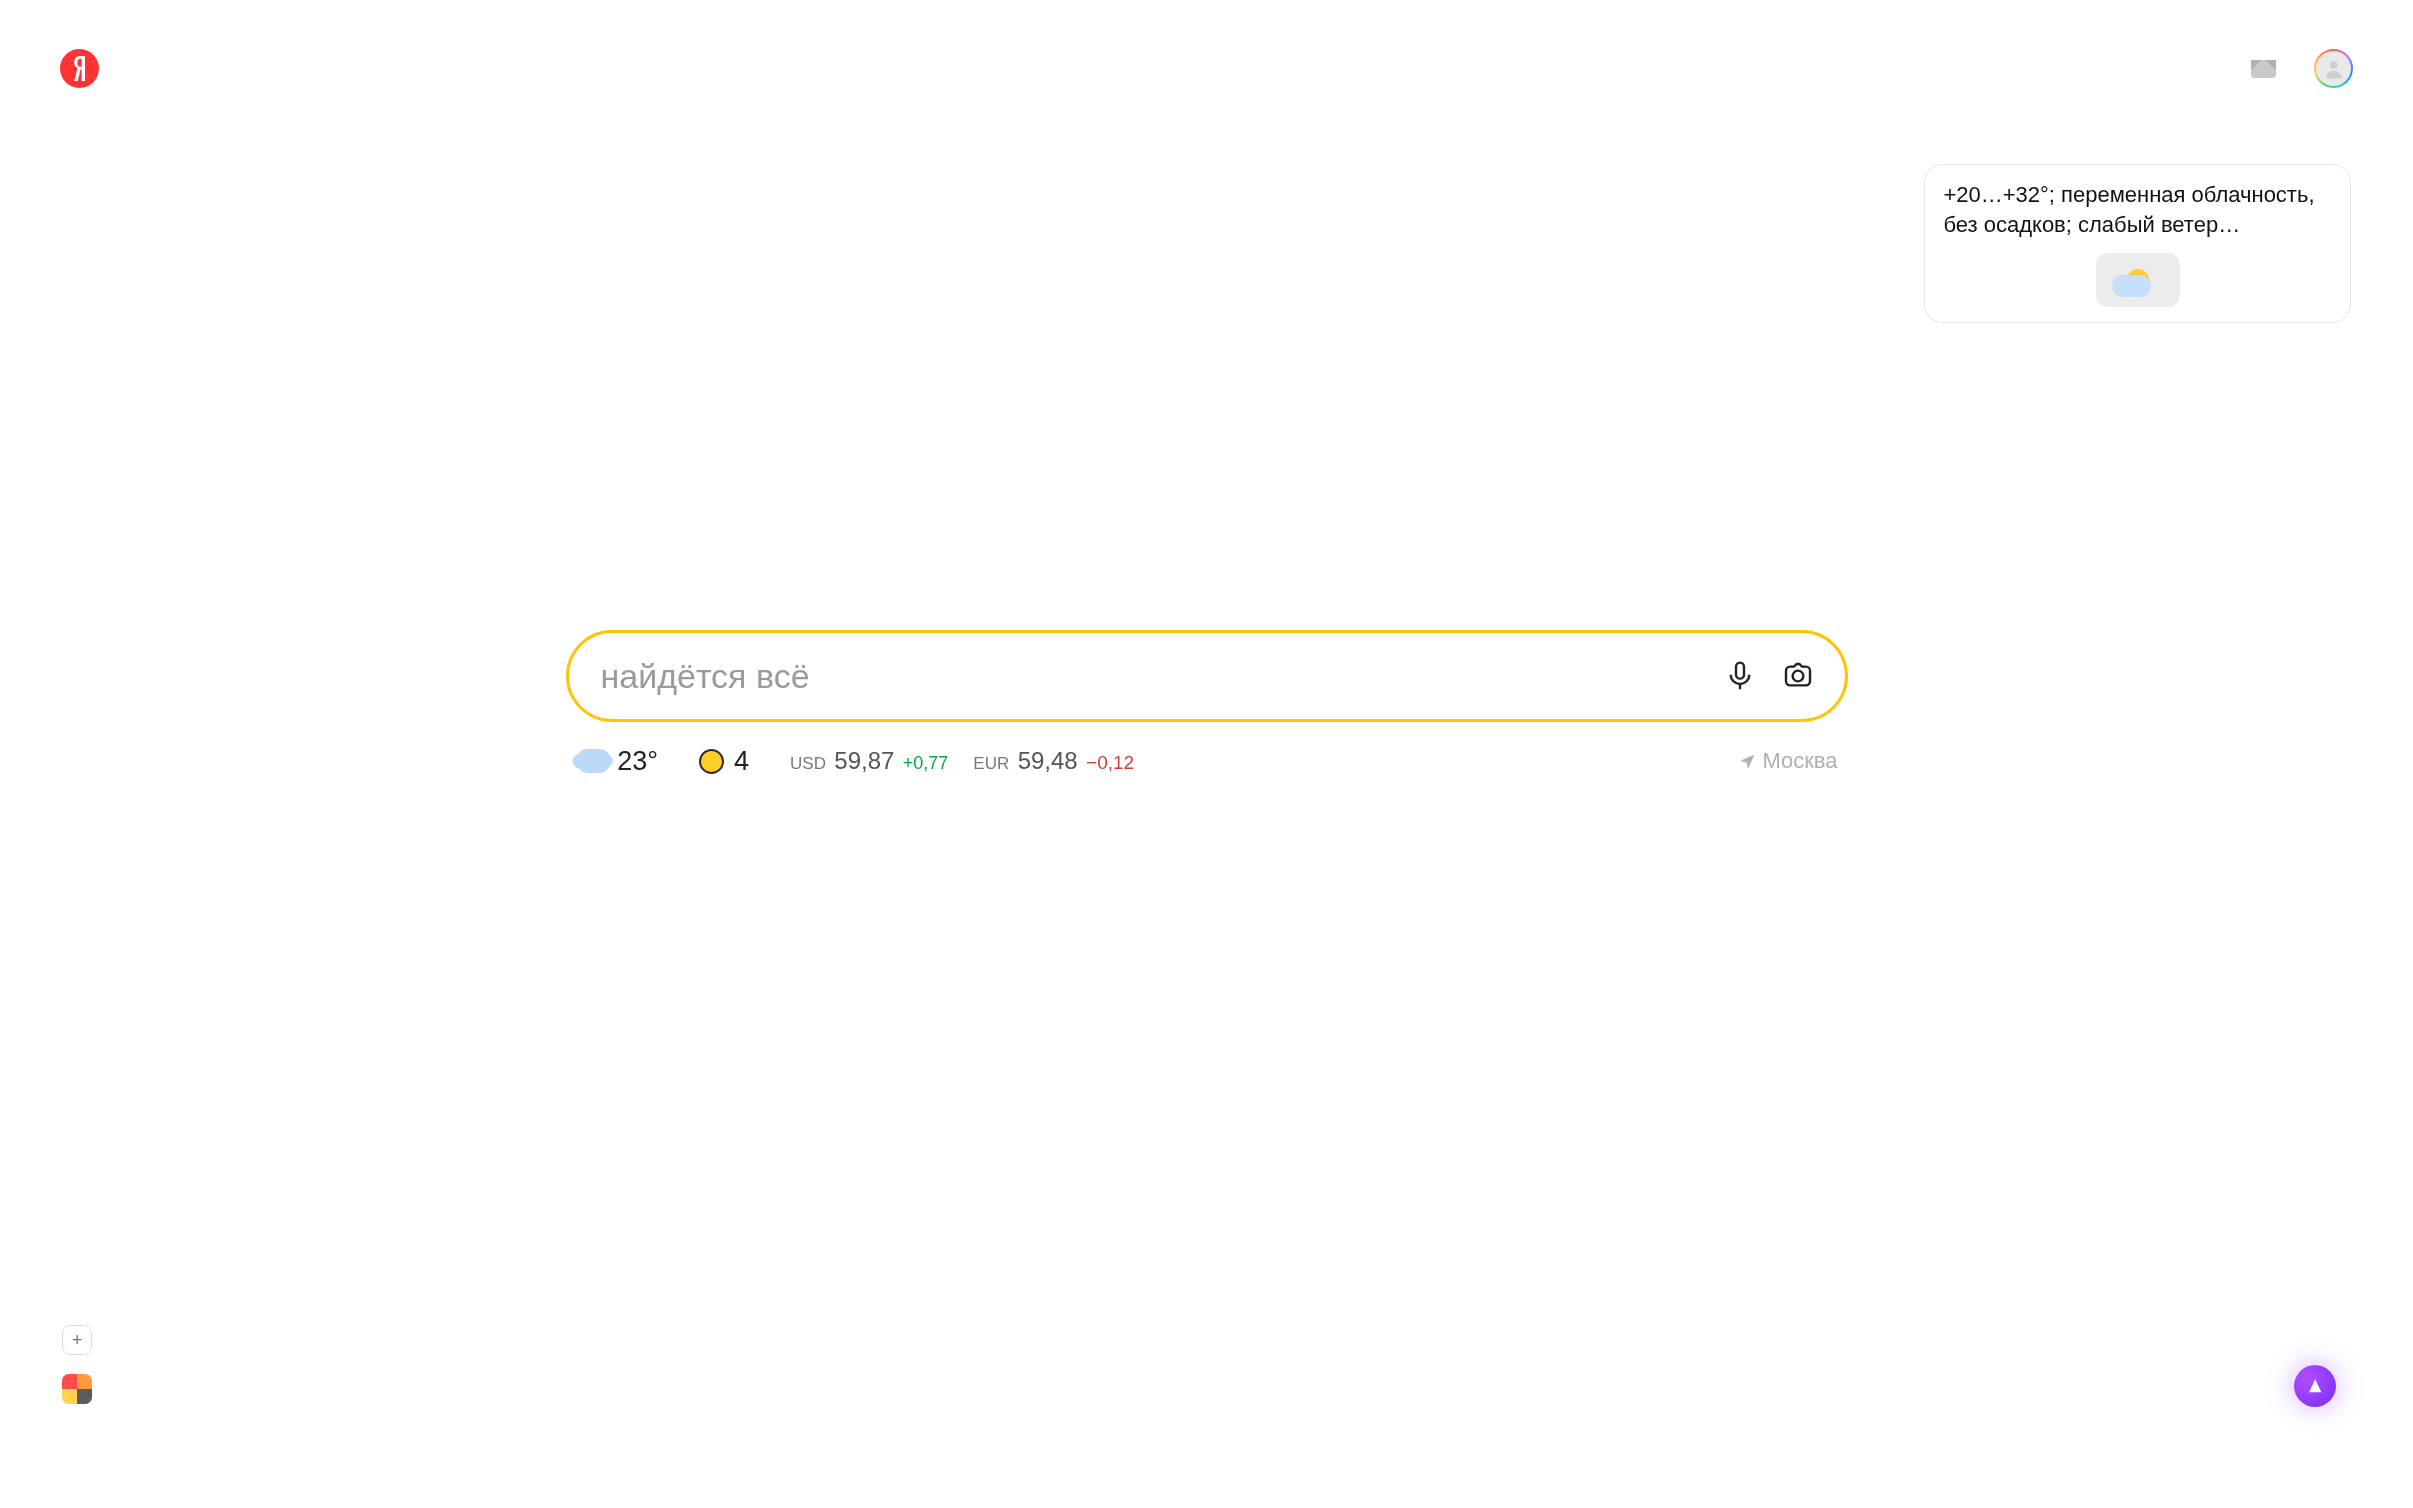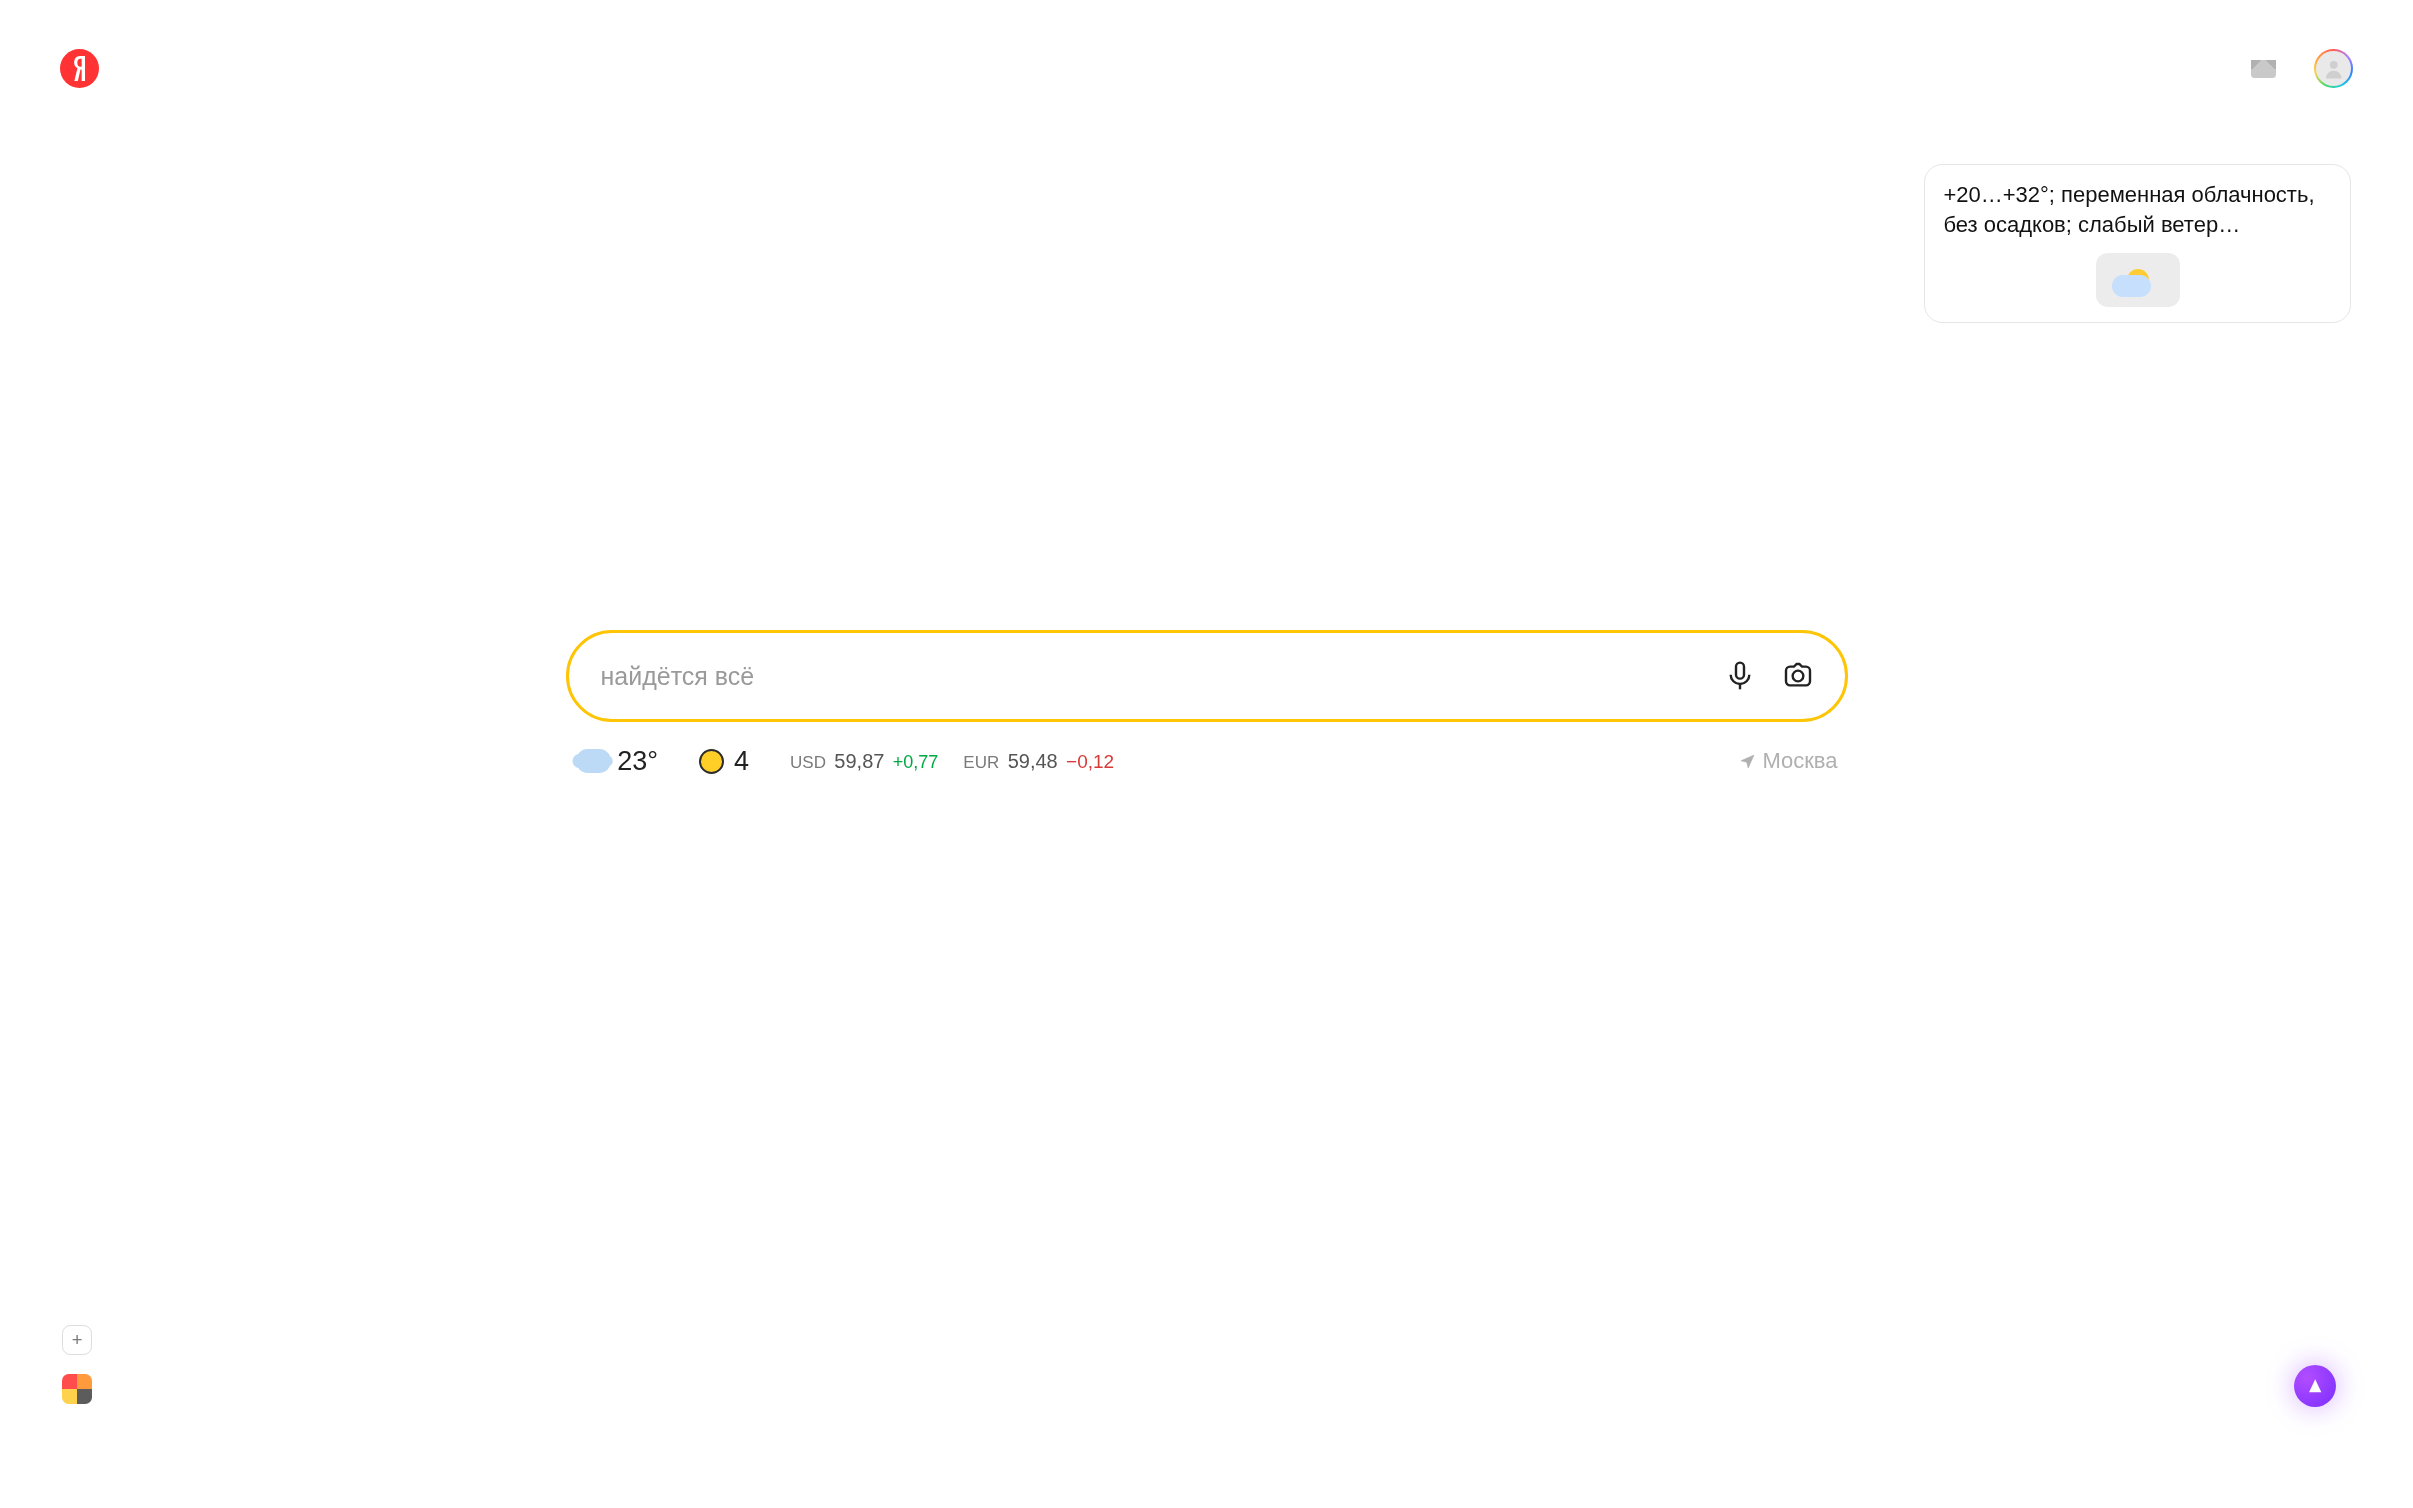--- a/index.html
+++ b/index.html
@@ -92,21 +92,21 @@
     position: relative;
     width: 100%; height: 92px;
     border: 3.4px solid #fdc505;
     border-radius: 46px;
     background: #fff;
     display: flex; align-items: center;
     padding: 0 30px;
   }
   .search-input {
     flex: 1; border: none; outline: none;
-    font-size: 25px; color: #ec4899;
+    font-size: 34px; color: #ec4899;
     background: transparent;
   }
   .search-input::placeholder { color: #9a9a9a; }
   .search-actions { display: flex; align-items: center; gap: 23.5px; }
   .search-icon-btn {
     width: 34px; height: 34px; display: flex; align-items: center; justify-content: center;
     cursor: pointer;
   }
   .search-icon-btn svg { width: 32px; height: 32px; stroke: #222; fill: none; stroke-width: 1.8; }
 
@@ -126,21 +126,21 @@
   .info-weather .temp { font-size: 27px; margin-left: 1.7px; }
   .info-traffic { display: flex; align-items: center; gap: 10px; cursor: pointer; }
   .traffic-circle {
     width: 25px; height: 25px; border-radius: 50%;
     background: #ffcf27; border: 2.5px solid #2d2d2d;
   }
   .traffic-num { font-size: 27px; }
   .info-rates { display: flex; align-items: center; gap: 25px; font-size: 20px; color: #666; }
   .rate { display: flex; align-items: baseline; gap: 8.4px; cursor: pointer; }
   .rate .code { color: #7a7a7a; font-size: 17px; }
-  .rate .val  { color: #555; font-size: 20px; }
+  .rate .val  { color: #555; font-size: 24px; }
   .rate .delta-pos { color: #00a843; font-size: 18px; }
   .rate .delta-neg { color: #d83a3a; font-size: 19px; }
   .info-spacer { flex: 1; }
   .info-loc { display: flex; align-items: center; gap: 6.7px; color: #b0b0b0; font-size: 22px; cursor: pointer; }
   .info-loc svg { width: 17px; height: 17px; stroke: #b0b0b0; fill: #b0b0b0; }
 
   
   .sidebar-add {
     position: absolute; left: 62px; bottom: 153px;
     width: 30px; height: 30px;

